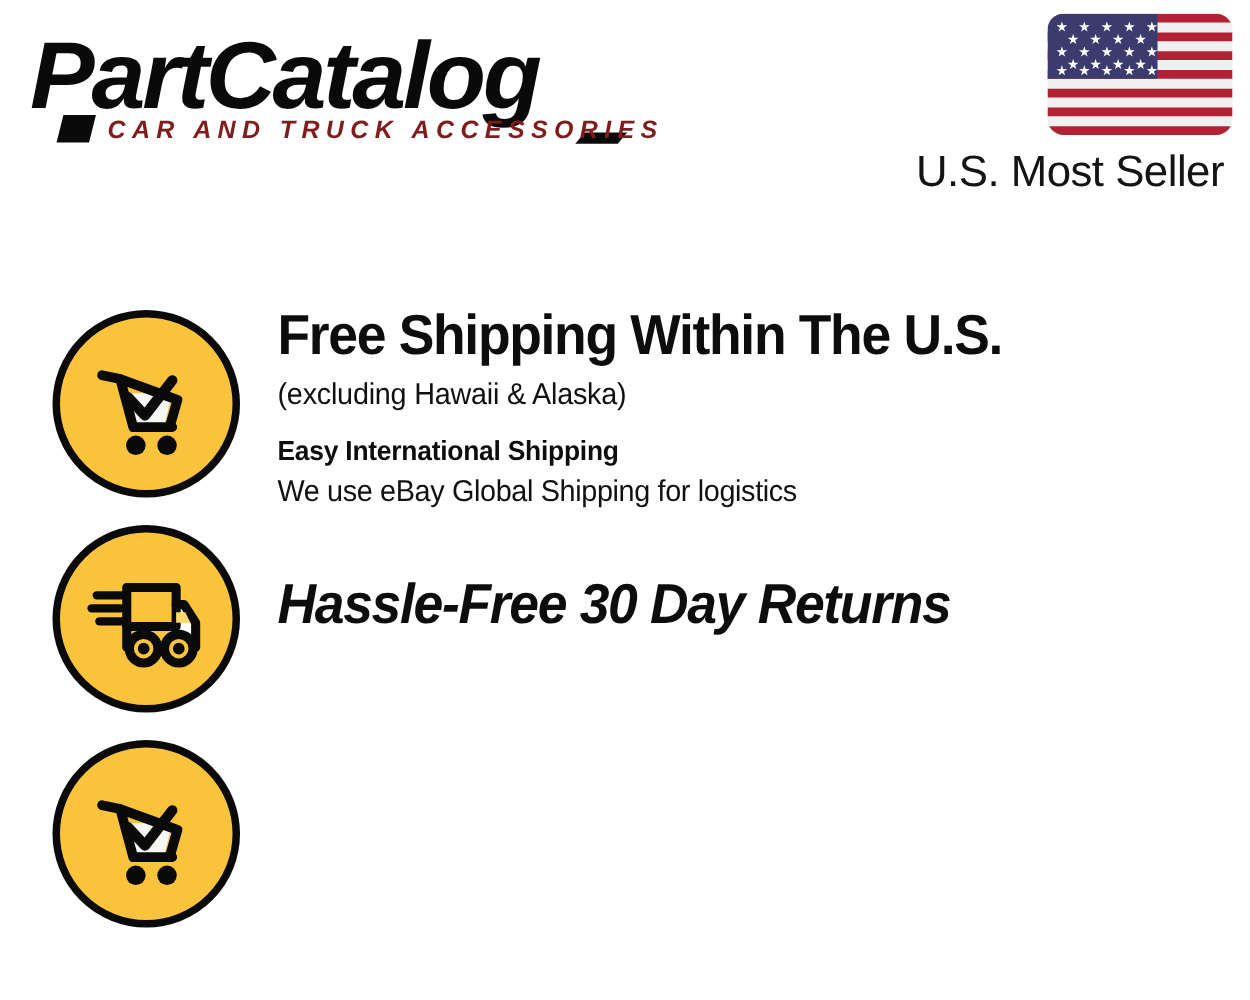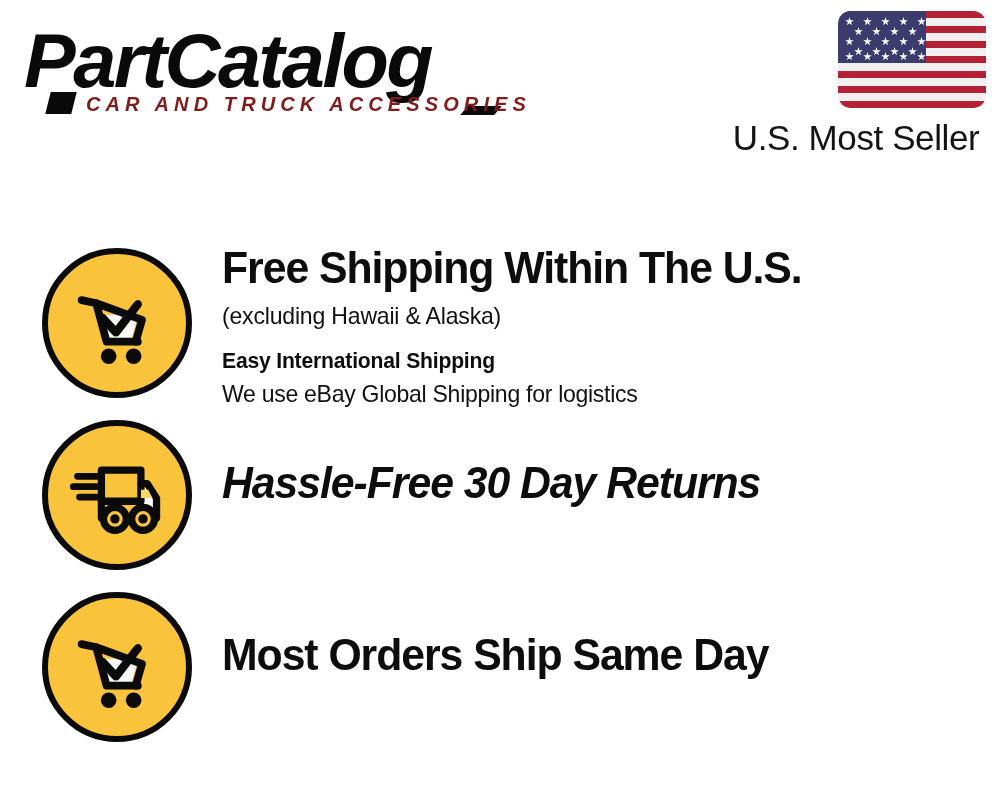--- a/index.html
+++ b/index.html
@@ -331,19 +331,15 @@
     <div class="icon-badge">
       <svg viewBox="0 0 100 100" aria-hidden="true">
         <path d="M30 42 L70 42 L64 66 L37 66 Z" fill="#F7F7F4"></path>
         <path d="M16 28 L30 31 L40 68 L70 68" fill="none" stroke="#0a0a0a" stroke-width="7.5" stroke-linecap="round" stroke-linejoin="round"></path>
         <path d="M30 31 L74 47 L68 68" fill="none" stroke="#0a0a0a" stroke-width="7.5" stroke-linecap="round" stroke-linejoin="round"></path>
         <path d="M36 45 L49 59 L70 32" fill="none" stroke="#0a0a0a" stroke-width="8" stroke-linecap="round" stroke-linejoin="round"></path>
         <circle cx="42" cy="82" r="7.5" fill="#0a0a0a"></circle>
         <circle cx="66" cy="82" r="7.5" fill="#0a0a0a"></circle>
       </svg>
     </div>
-    <div class="feature-text">
-      <div class="feature-heading">Most Orders Ship Same Day</div>
-
-    </div>
   </div>
 
 </div>
 
 </body></html>

